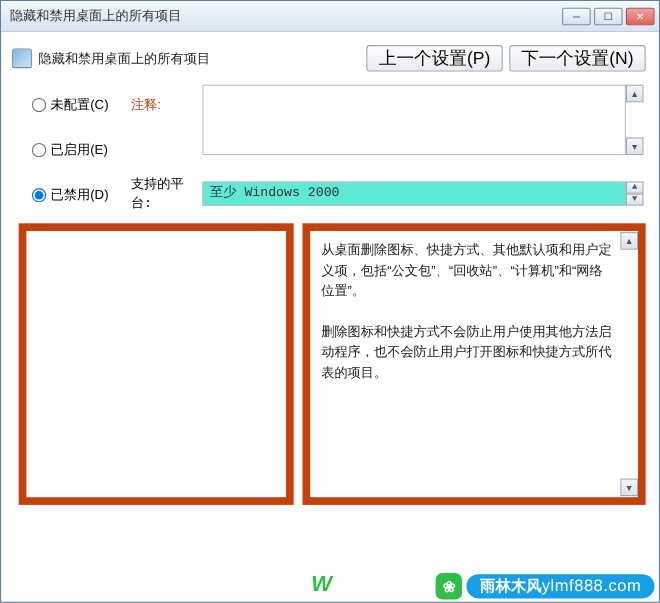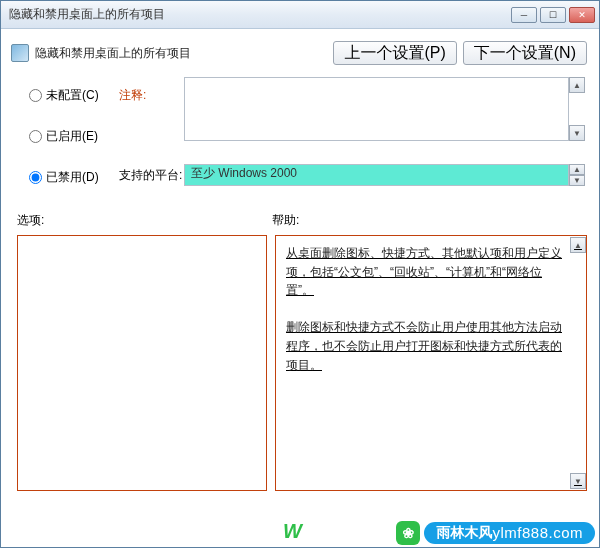--- a/index.html
+++ b/index.html
@@ -78,45 +78,44 @@
     background: #fff;
   }
   .scroll-btn {
     width: 16px; height: 16px;
     border: 1px solid #a0aab6;
     background: linear-gradient(to bottom,#f5f7fa,#dbe2ea);
     display: flex; align-items: center; justify-content: center;
     font-size: 8px; color: #555;
   }
   .scroll-col { grid-column: 4 / 5; display: flex; flex-direction: column; justify-content: space-between; height: 64px; }
-  .platform-row { grid-column: 2 / 5; display: grid; grid-template-columns: 65px 1fr 18px; align-items: center; margin-top: 6px;}
+  .platform-row { grid-column: 2 / 5; display: grid; grid-template-columns: 65px 1fr 18px; align-items: center; margin-top: 6px; font-family: Liberation Mono, monospace;}
   .platform-box {
     border: 1px solid #b6bfca;
     background: #5eead4;
     height: 22px;
     display: flex; 
     padding: 0 6px;
     color: #333;
   }
   .section-labels {
     display: flex;
     padding: 18px 12px 4px 16px;
   }
   .section-labels .opt { width: 255px; }
   .panels {
     display: flex;
     gap: 8px;
     padding: 2px 12px 6px 16px;
   }
   .panel {
-    border: 1px solid #c2410c;
+    border: 7px solid #c2410c;
     background: #fff;
     height: 256px;
     position: relative;
-    text-decoration: underline;
   }
   .panel.left { width: 250px; }
   .panel.right { flex: 1; display: flex; }
   .help-text {
     flex: 1;
     padding: 8px 6px 8px 10px;
     font-size: 12px;
     line-height: 1.55;
     color: #222;
     overflow: hidden;
@@ -204,24 +203,20 @@
       <div class="platform-box">
         <span>至少 Windows 2000</span>
       </div>
       <div style="display:flex;flex-direction:column;gap:0;">
         <div class="scroll-btn" style="height:11px;">▲</div>
         <div class="scroll-btn" style="height:11px;">▼</div>
       </div>
     </div>
   </div>
 
-  <div class="section-labels">
-    <span class="opt">选项:</span>
-    <span>帮助:</span>
-  </div>
 
   <div class="panels">
     <div class="panel left"></div>
     <div class="panel right">
       <div class="help-text">
         <div>从桌面删除图标、快捷方式、其他默认项和用户定义项，包括“公文包”、“回收站”、“计算机”和“网络位置”。</div><br>
         <div>删除图标和快捷方式不会防止用户使用其他方法启动程序，也不会防止用户打开图标和快捷方式所代表的项目。</div><br>
       </div>
       <div class="help-scroll">
         <div class="scroll-btn">▲</div>

